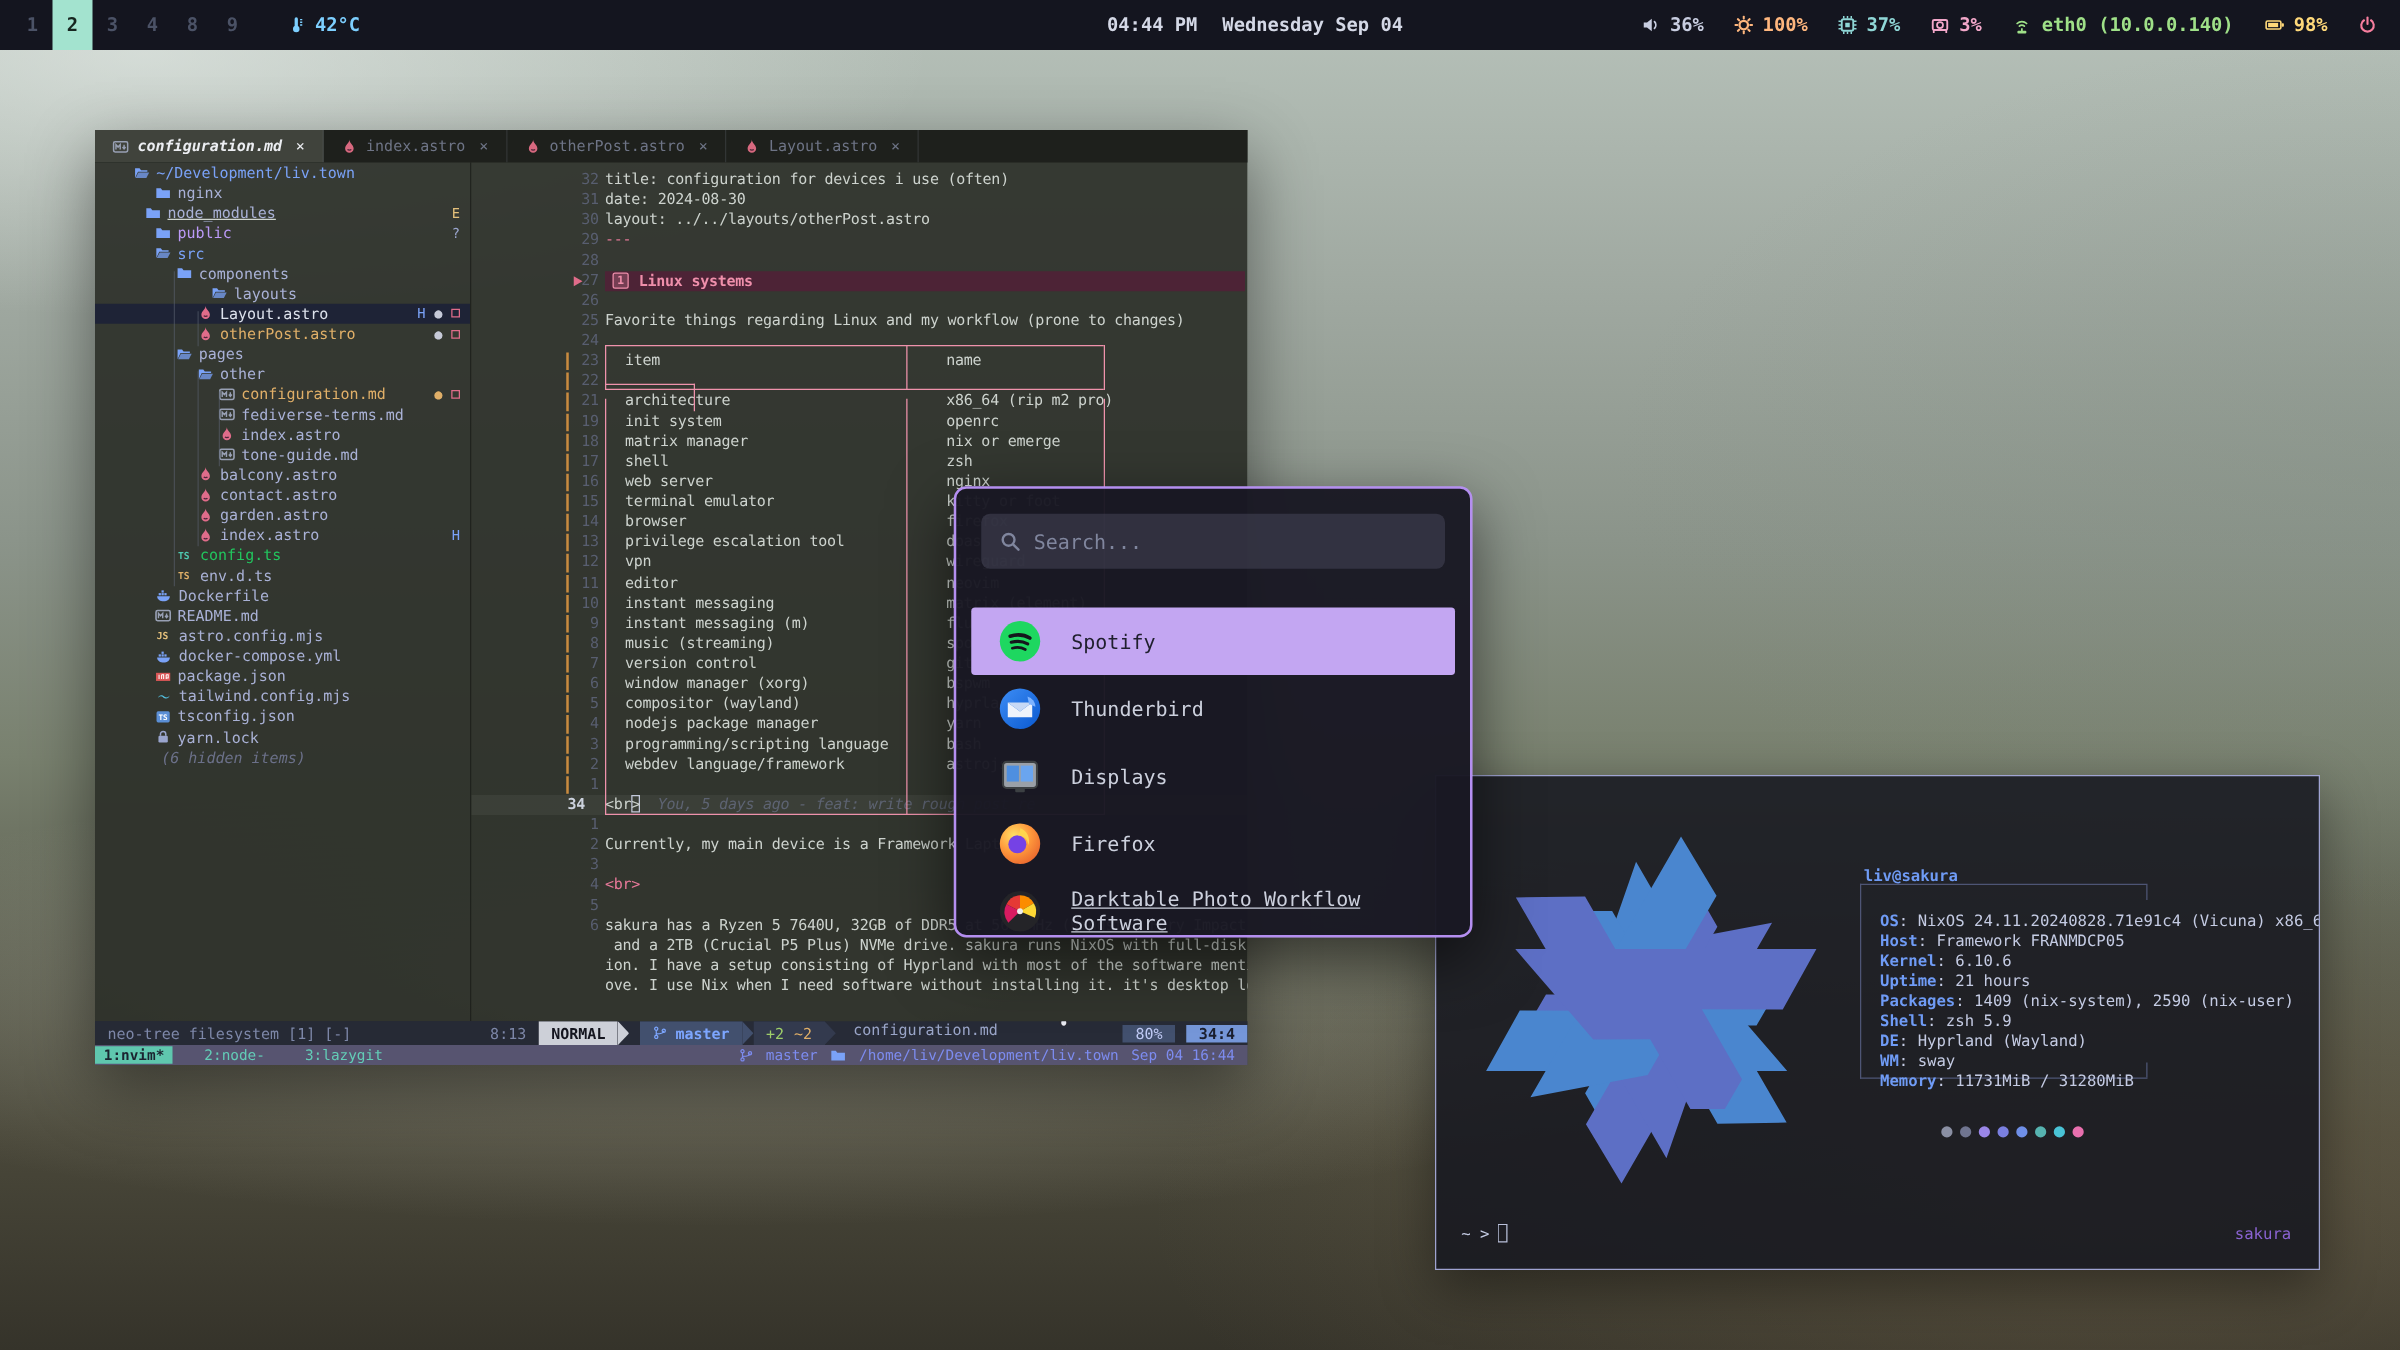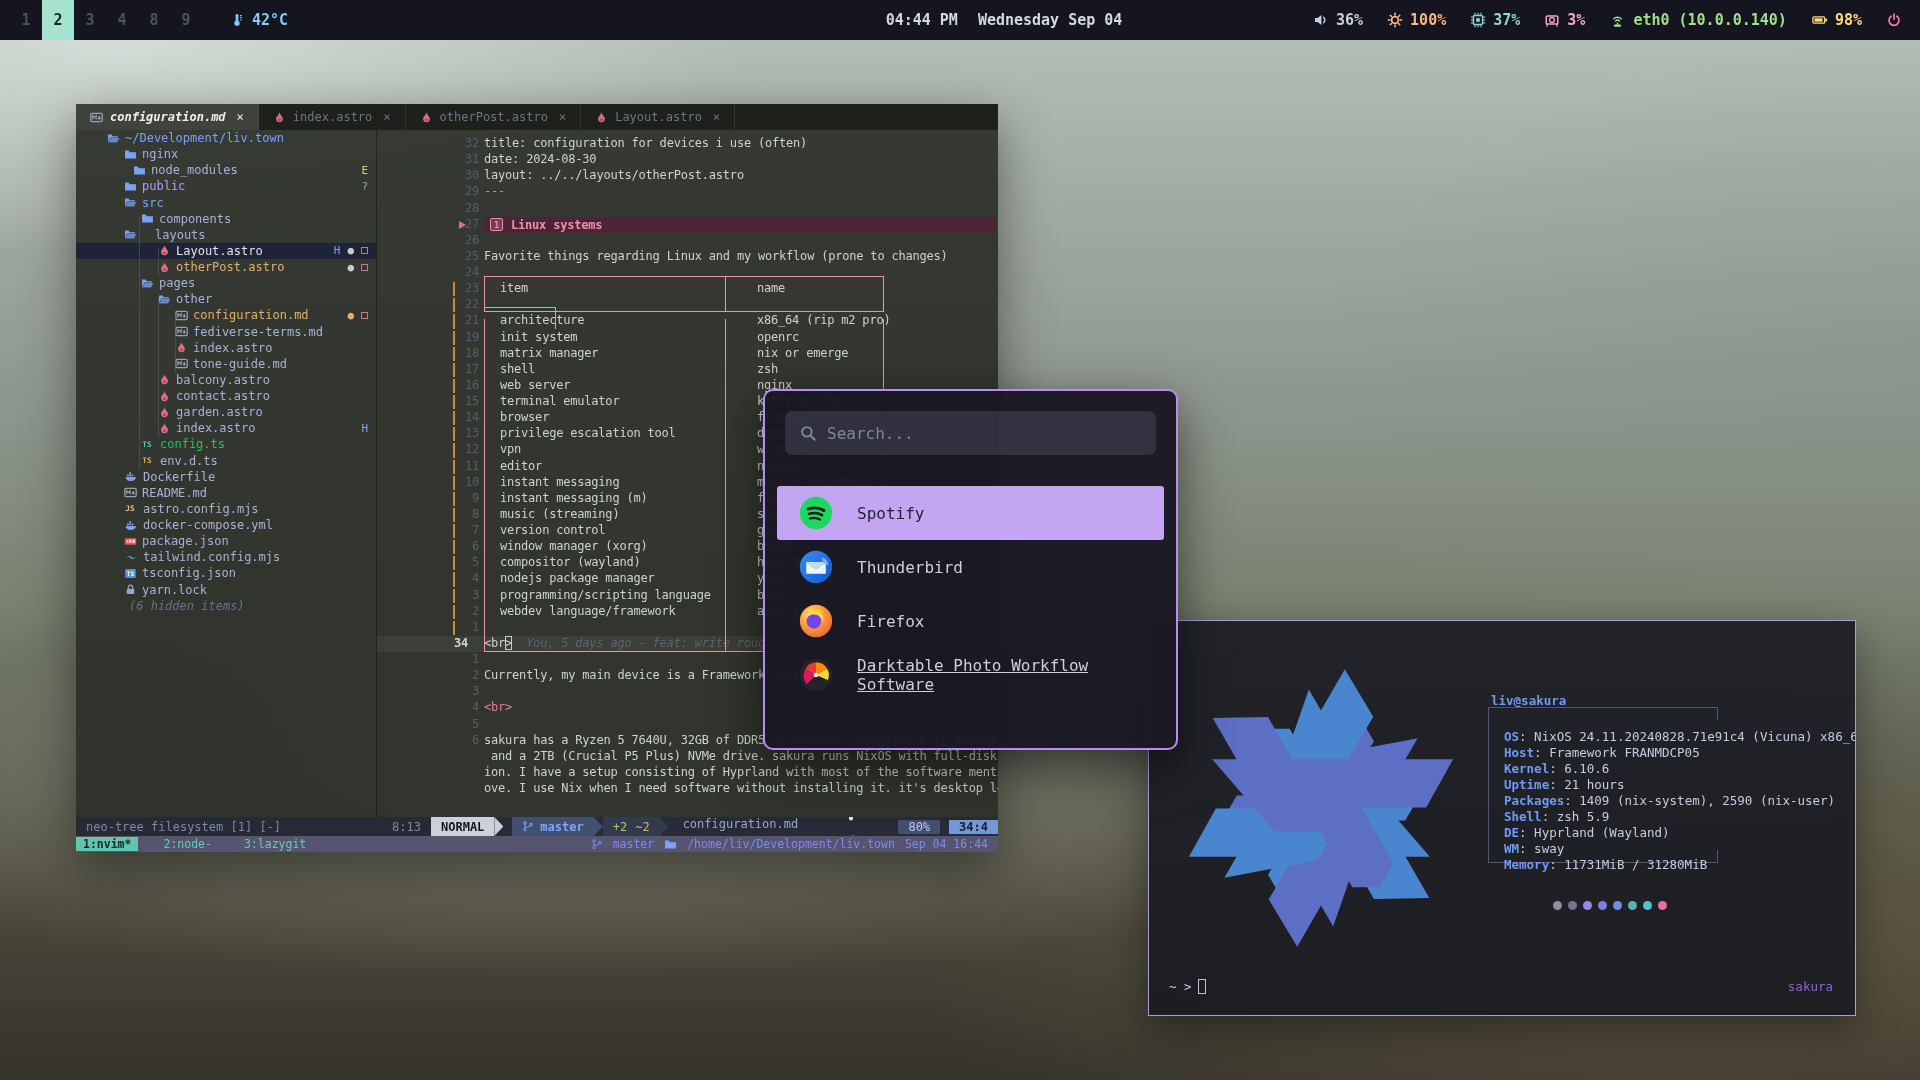--- a/index.html
+++ b/index.html
@@ -295,21 +295,21 @@
         <span class="lbl" style="color: rgb(122, 162, 247);">~/Development/liv.town</span>
       </div>
       <div class="trow" style="padding-left: 48px;">
         <span class="icn">
           <svg width="13" height="13" viewBox="0 0 16 16" fill="none">
             <path d="M1.3 3.2h4.4l1.5 1.9h7.5v7.7H1.3V3.2Z" fill="#7aa2f7"></path>
           </svg>
         </span>
         <span class="lbl" style="color: rgb(169, 177, 214);">nginx</span>
       </div>
-      <div class="trow" style="padding-left: 57px;">
+      <div class="trow" style="padding-left: 40px; text-decoration: underline;">
         <span class="icn">
           <svg width="13" height="13" viewBox="0 0 16 16" fill="none">
             <path d="M1.3 3.2h4.4l1.5 1.9h7.5v7.7H1.3V3.2Z" fill="#7aa2f7"></path>
           </svg>
         </span>
         <span class="lbl" style="color: rgb(169, 177, 214);">node_modules</span>
         <span class="badges">
           <span style="color: rgb(229, 192, 123);">E</span>
         </span>
       </div>
@@ -334,21 +334,21 @@
         <span class="lbl" style="color: rgb(122, 162, 247);">src</span>
       </div>
       <div class="trow" style="padding-left: 65px;">
         <span class="icn">
           <svg width="13" height="13" viewBox="0 0 16 16" fill="none">
             <path d="M1.3 3.2h4.4l1.5 1.9h7.5v7.7H1.3V3.2Z" fill="#7aa2f7"></path>
           </svg>
         </span>
         <span class="lbl" style="color: rgb(169, 177, 214);">components</span>
       </div>
-      <div class="trow" style="padding-left: 48px; gap: 13px;">
+      <div class="trow" style="padding-left: 93px;">
         <span class="icn">
           <svg width="13" height="13" viewBox="0 0 16 16" fill="none">
             <path d="M1.3 3.2h4.4l1.5 1.9h6.2v1.6H4.2l-2.9 6.1V3.2Z" fill="#7aa2f7"></path>
             <path d="M4.6 7.4h10.6l-2.8 5.4H1.8l2.8-5.4Z" fill="#7aa2f7" opacity=".75"></path>
           </svg>
         </span>
         <span class="lbl" style="color: rgb(169, 177, 214);">layouts</span>
       </div>
       <div class="trow sel" style="padding-left: 82px;">
         <span class="icn">
@@ -760,20 +760,31 @@
             <path d="M3.4 5.6 8 9l4.6-3.4v5.6H3.4V5.6Z" fill="#eef3fb"></path>
             <path d="M3.4 5.6h9.2L8 9 3.4 5.6Z" fill="#c7d9f5"></path>
             <path d="M10.8 3.4c1.8.6 2.9 2 3 3.8l-2.4-1-0.6-2.8Z" fill="#7db3ff"></path>
           </svg>
         </span>
         <span class="llabel">Thunderbird</span>
       </div>
       <div class="litem">
         <span class="icn">
           <svg width="34" height="34" viewBox="0 0 16 16" fill="none">
+            <rect x="1.6" y="2.6" width="12.8" height="9.8" rx="1.4" fill="#9aa0a8" stroke="#3c4043" stroke-width=".8"></rect>
+            <rect x="3" y="4" width="4.6" height="6" fill="#4e8fe0"></rect>
+            <rect x="8.3" y="4" width="4.6" height="6" fill="#6aa5ef"></rect>
+            <rect x="6.2" y="12.6" width="3.6" height="1.4" rx=".4" fill="#3c4043"></rect>
+          </svg>
+        </span>
+        <span class="llabel">Displays</span>
+      </div>
+      <div class="litem">
+        <span class="icn">
+          <svg width="34" height="34" viewBox="0 0 16 16" fill="none">
             <defs>
               <radialGradient id="ffg" cx=".35" cy=".3" r=".9">
                 <stop offset="0" stop-color="#ffe066"></stop>
                 <stop offset=".45" stop-color="#ff9a3c"></stop>
                 <stop offset="1" stop-color="#e3562a"></stop>
               </radialGradient>
             </defs>
             <circle cx="8" cy="8" r="7.6" fill="url(#ffg)"></circle>
             <circle cx="7" cy="8.2" r="3.4" fill="#7542e5"></circle>
             <path d="M7 4.8c2.4 0 4 1.6 4.2 3.8.8-2.8-.6-5.6-3.2-6.4.2.8-.2 1.8-1 2.6Z" fill="#ffd54d"></path>

